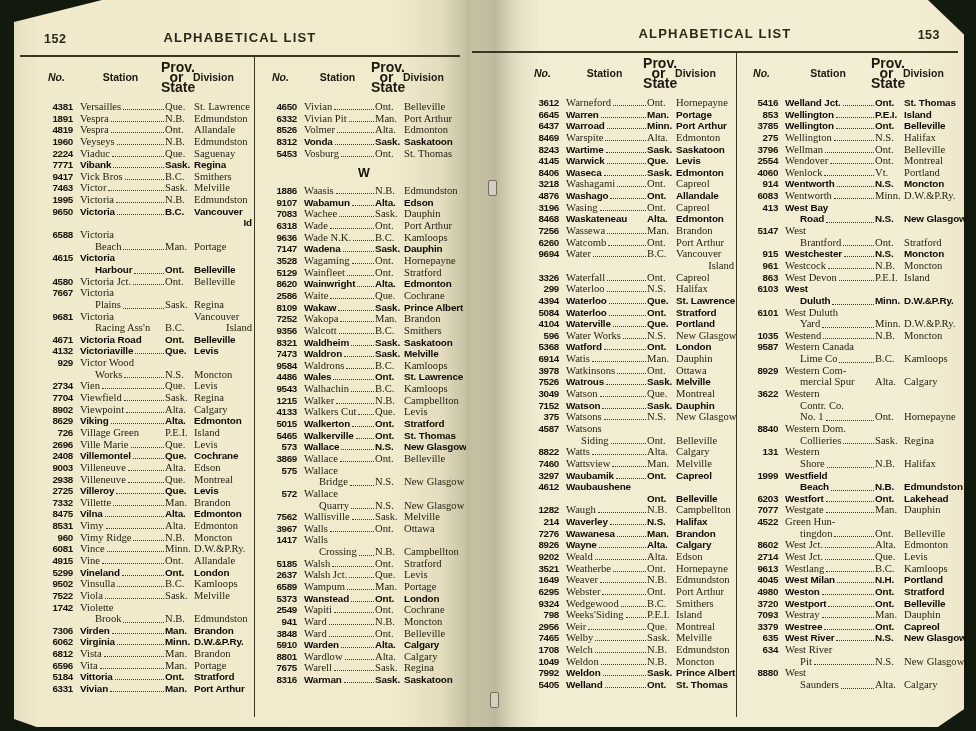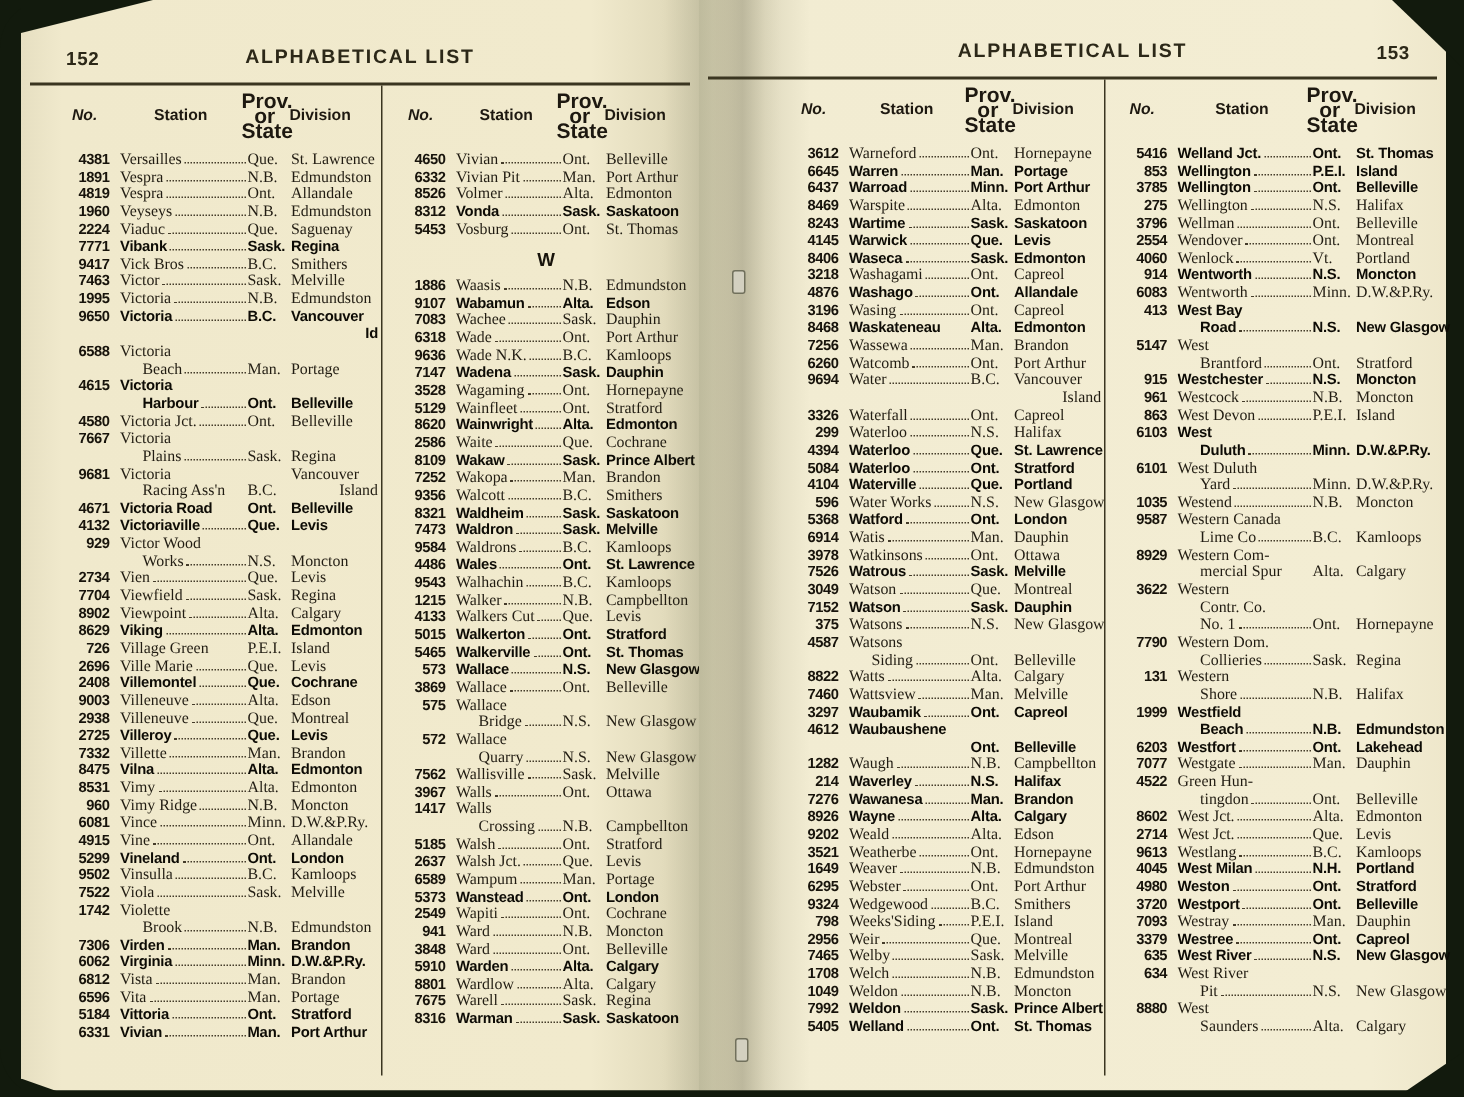--- a/index.html
+++ b/index.html
@@ -47,21 +47,21 @@
   .ch-st{text-align:center;}
   .ch-pv{text-align:center;line-height:10px;font-size:14px;}
   .ch-dv{padding-left:1px;}
 
   .row{color:#211c12;}
   .ln{display:grid;grid-template-columns:40px 1fr 27px 62px;height:11.65px;
     line-height:11.6px;font-size:10.6px;white-space:nowrap;}
   .no{text-align:right;padding-right:7px;font-family:"Liberation Sans",sans-serif;
     font-weight:bold;font-size:9.8px;letter-spacing:-.3px;color:#17130b;}
   .stw{display:flex;align-items:baseline;overflow:hidden;}
-  .stw.ind{padding-left:15px;}
+  .stw.ind{padding-left:15px;align-items:flex-end;}
   .lead{flex:1;min-width:3px;border-bottom:1.6px dotted #453c2a;margin:0 1px 2px 2px;}
   .pv{overflow:visible;}
   .dv{padding-left:2px;overflow:visible;}
   .dv.r{text-align:right;padding-right:2px;}
   .row.b{color:#0d0b05;}
   .row.b .st,.row.b .pv,.row.b .dv{font-family:"Liberation Sans",sans-serif;
     font-weight:bold;font-size:9.9px;letter-spacing:-.15px;}
   .sec{height:26px;text-align:center;font-family:"Liberation Sans",sans-serif;
     font-weight:bold;font-size:12.5px;color:#17130b;padding-top:7px;box-sizing:border-box;}
 </style>
@@ -2019,21 +2019,21 @@
               <span class="stw ind">
                 <span class="st">No. 1</span>
                 <span class="lead"></span>
               </span>
               <span class="pv">Ont.</span>
               <span class="dv">Hornepayne</span>
             </div>
           </div>
           <div class="row">
             <div class="ln">
-              <span class="no">7790</span>
+              <span class="no">8840</span>
               <span class="stw">
                 <span class="st">Western Dom.</span>
               </span>
               <span class="pv"></span>
               <span class="dv"></span>
             </div>
             <div class="ln">
               <span class="no"></span>
               <span class="stw ind">
                 <span class="st">Collieries</span>

